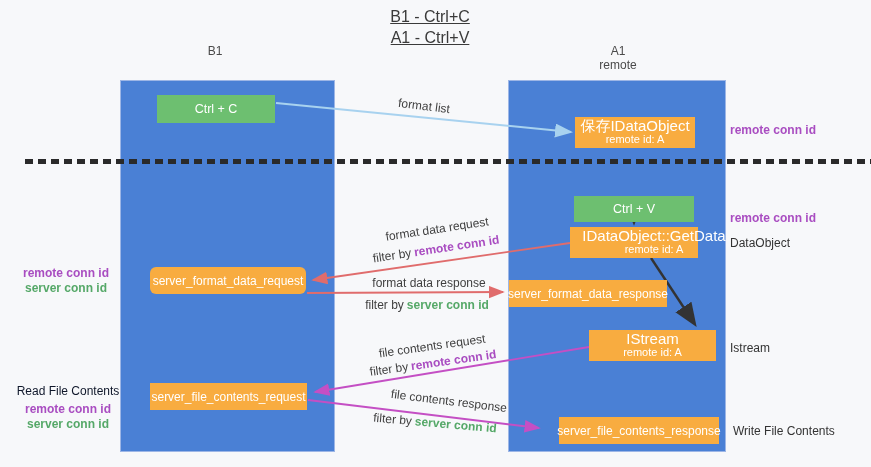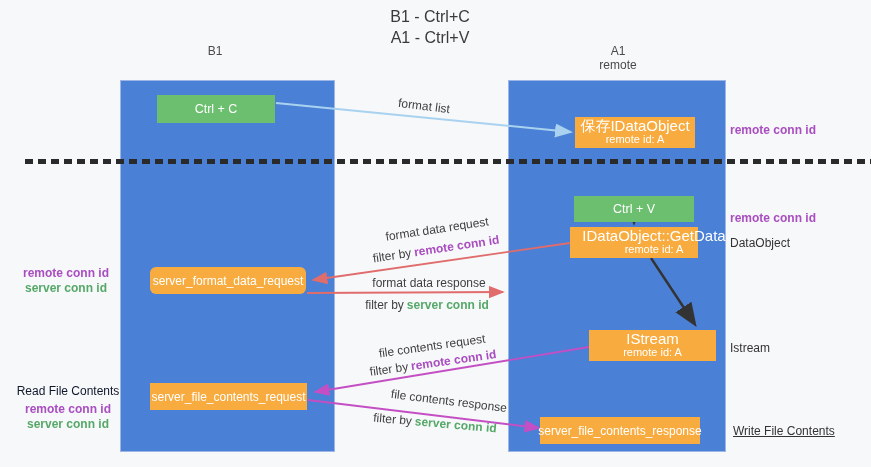--- a/index.html
+++ b/index.html
@@ -7,21 +7,21 @@
     --label-purple:#a94dc1; --label-green:#55a868;
     --arrow-red:#e06c6c; --arrow-magenta:#c44fc4; --arrow-lightblue:#a8d2ef;
     --arrow-black:#333333; --background:#f7f8fa; --text-dark:#3a3a3a;
   }
   *{margin:0;padding:0;box-sizing:border-box;}
   html,body{background:#e9e9e9;}
   body{font-family:"Liberation Sans","DejaVu Sans",sans-serif;}
   .stage{position:relative;width:871px;height:467px;background:var(--background);overflow:hidden;}
 
   .title{position:absolute;left:280px;top:6px;width:300px;text-align:center;
-         font-size:16px;color:var(--text-dark);line-height:21px;}
+         font-size:16px;color:var(--text-dark);line-height:21px;text-decoration:underline;}
 
   .col-header{position:absolute;width:130px;text-align:center;font-size:12px;
               color:#4a4a4a;line-height:14px;}
   .col-header.left{left:150px;top:44px;}
   .col-header.right{left:553px;top:44px;}
 
   .column{position:absolute;top:80px;height:372px;background:var(--column-blue);
           border:1px solid #9db6e6;z-index:1;}
   .column.left{left:120px;width:215px;}
   .column.right{left:508px;width:218px;}
@@ -37,21 +37,21 @@
   .node .l1{font-size:15px;line-height:14px;}
 
   .n-ctrl-c{left:157px;top:95px;width:118px;height:28px;}
   .n-save{left:575px;top:117px;width:120px;height:31px;}
   .n-ctrl-v{left:574px;top:172px;width:120px;height:26px;margin-top:24px;}
   .n-getdata{left:570px;top:227px;width:128px;height:31px;padding-left:40px;}
   .n-fmt-req{left:150px;top:267px;width:156px;height:27px;border-radius:6px;}
   .n-fmt-resp{left:509px;top:280px;width:158px;height:27px;}
   .n-istream{left:589px;top:330px;width:127px;height:31px;}
   .n-file-req{left:150px;top:383px;width:157px;height:27px;}
-  .n-file-resp{left:540px;top:417px;width:160px;height:27px;}
+  .n-file-resp{left:559px;top:417px;width:160px;height:27px;}
 
   .side{position:absolute;z-index:12;font-size:12px;white-space:nowrap;}
   .side.purple{color:var(--label-purple);font-weight:bold;}
   .side.dark{color:#333;}
 
   .left-block{position:absolute;z-index:12;text-align:center;font-size:12px;
               line-height:15px;font-weight:bold;white-space:nowrap;}
   .left-block .purple{color:var(--label-purple);}
   .left-block .greenl{color:var(--label-green);}
 
@@ -124,39 +124,42 @@
 
   <div class="node orange n-getdata">
     <span class="l1">IDataObject::GetData</span>
     <span class="l2">remote id: A</span>
   </div>
 
   <div class="node orange n-fmt-req">
     <span>server_format_data_request</span>
   </div>
 
+  <div class="node orange n-fmt-resp">
+    <span>server_format_data_response</span>
+  </div>
 
   <div class="node orange n-istream">
     <span class="l1">IStream</span>
     <span class="l2">remote id: A</span>
   </div>
 
   <div class="node orange n-file-req">
     <span>server_file_contents_request</span>
   </div>
 
   <div class="node orange n-file-resp">
     <span>server_file_contents_response</span>
   </div>
 
   <div class="side purple" style="left:730px;top:123px;">remote conn id</div>
   <div class="side purple" style="left:730px;top:211px;">remote conn id</div>
   <div class="side dark" style="left:730px;top:236px;">DataObject</div>
   <div class="side dark" style="left:730px;top:341px;">Istream</div>
-  <div class="side dark" style="left:733px;top:424px;text-decoration:underline;">Write File Contents</div>
+  <div class="side dark" style="left:733px;top:424px;">Write File Contents</div>
 
   <div class="left-block" style="left:15px;top:266px;width:102px;">
     <div class="purple">remote conn id</div>
     <div class="greenl">server conn id</div>
   </div>
   <div class="left-block" style="left:12px;top:384px;width:112px;font-weight:normal;color:#0f172a;">Read File Contents</div>
   <div class="left-block" style="left:12px;top:402px;width:112px;">
     <div class="purple">remote conn id</div>
     <div class="greenl">server conn id</div>
   </div>

